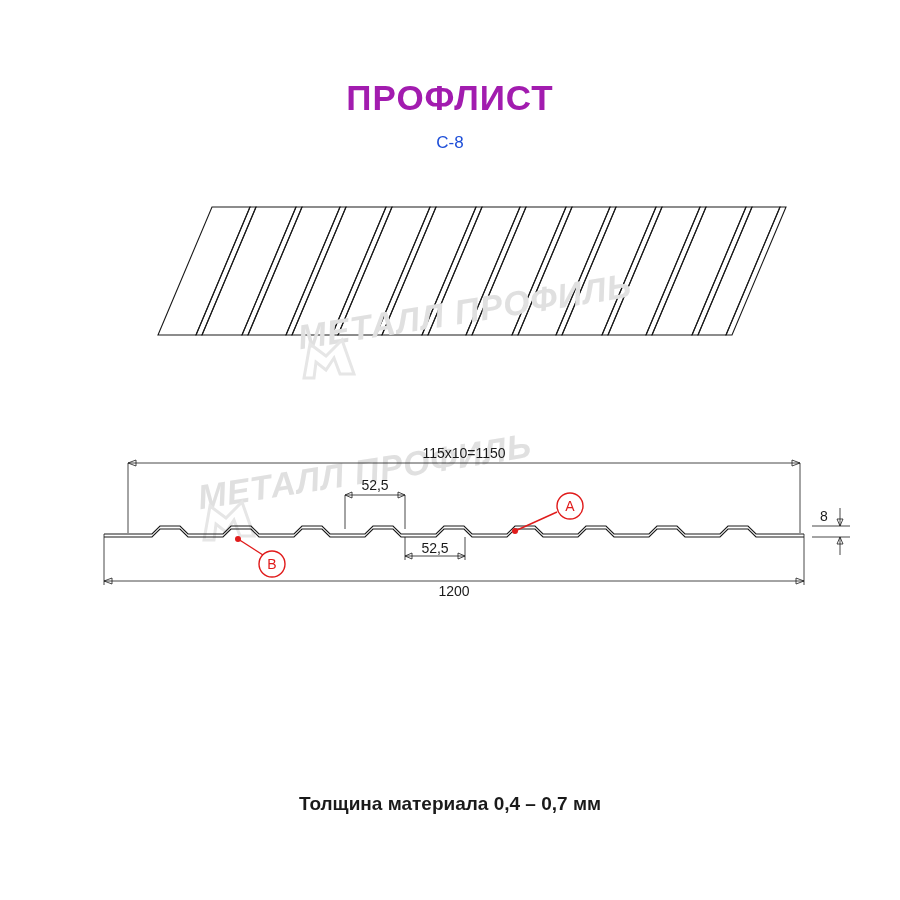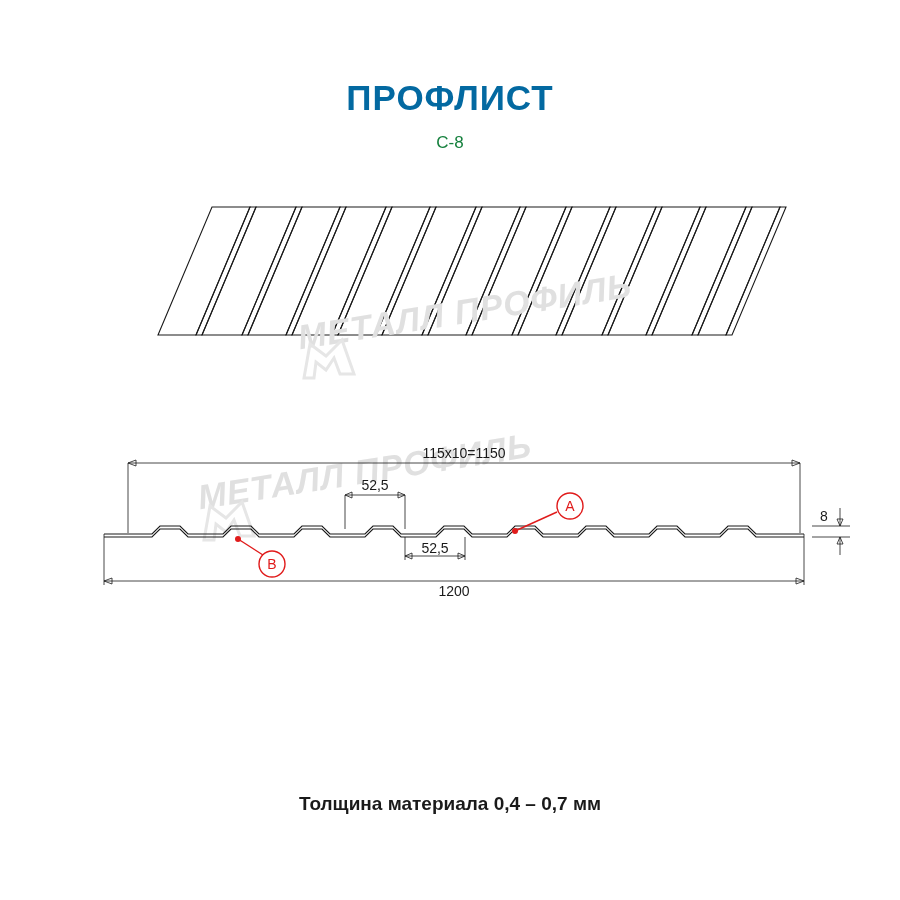--- a/index.html
+++ b/index.html
@@ -22,30 +22,30 @@
   }
   .title {
     position: absolute;
     top: 78px;
     left: 0;
     width: 900px;
     text-align: center;
     font-size: 35px;
     font-weight: bold;
     letter-spacing: 1px;
-    color: #0369a1;
+    color: #a21caf;
   }
   .subtitle {
     position: absolute;
     top: 133px;
     left: 0;
     width: 900px;
     text-align: center;
     font-size: 17px;
-    color: #15803d;
+    color: #1d4ed8;
   }
   .footer {
     position: absolute;
     top: 793px;
     left: 0;
     width: 900px;
     text-align: center;
     font-size: 19px;
     font-weight: bold;
     color: #1a1a1a;

